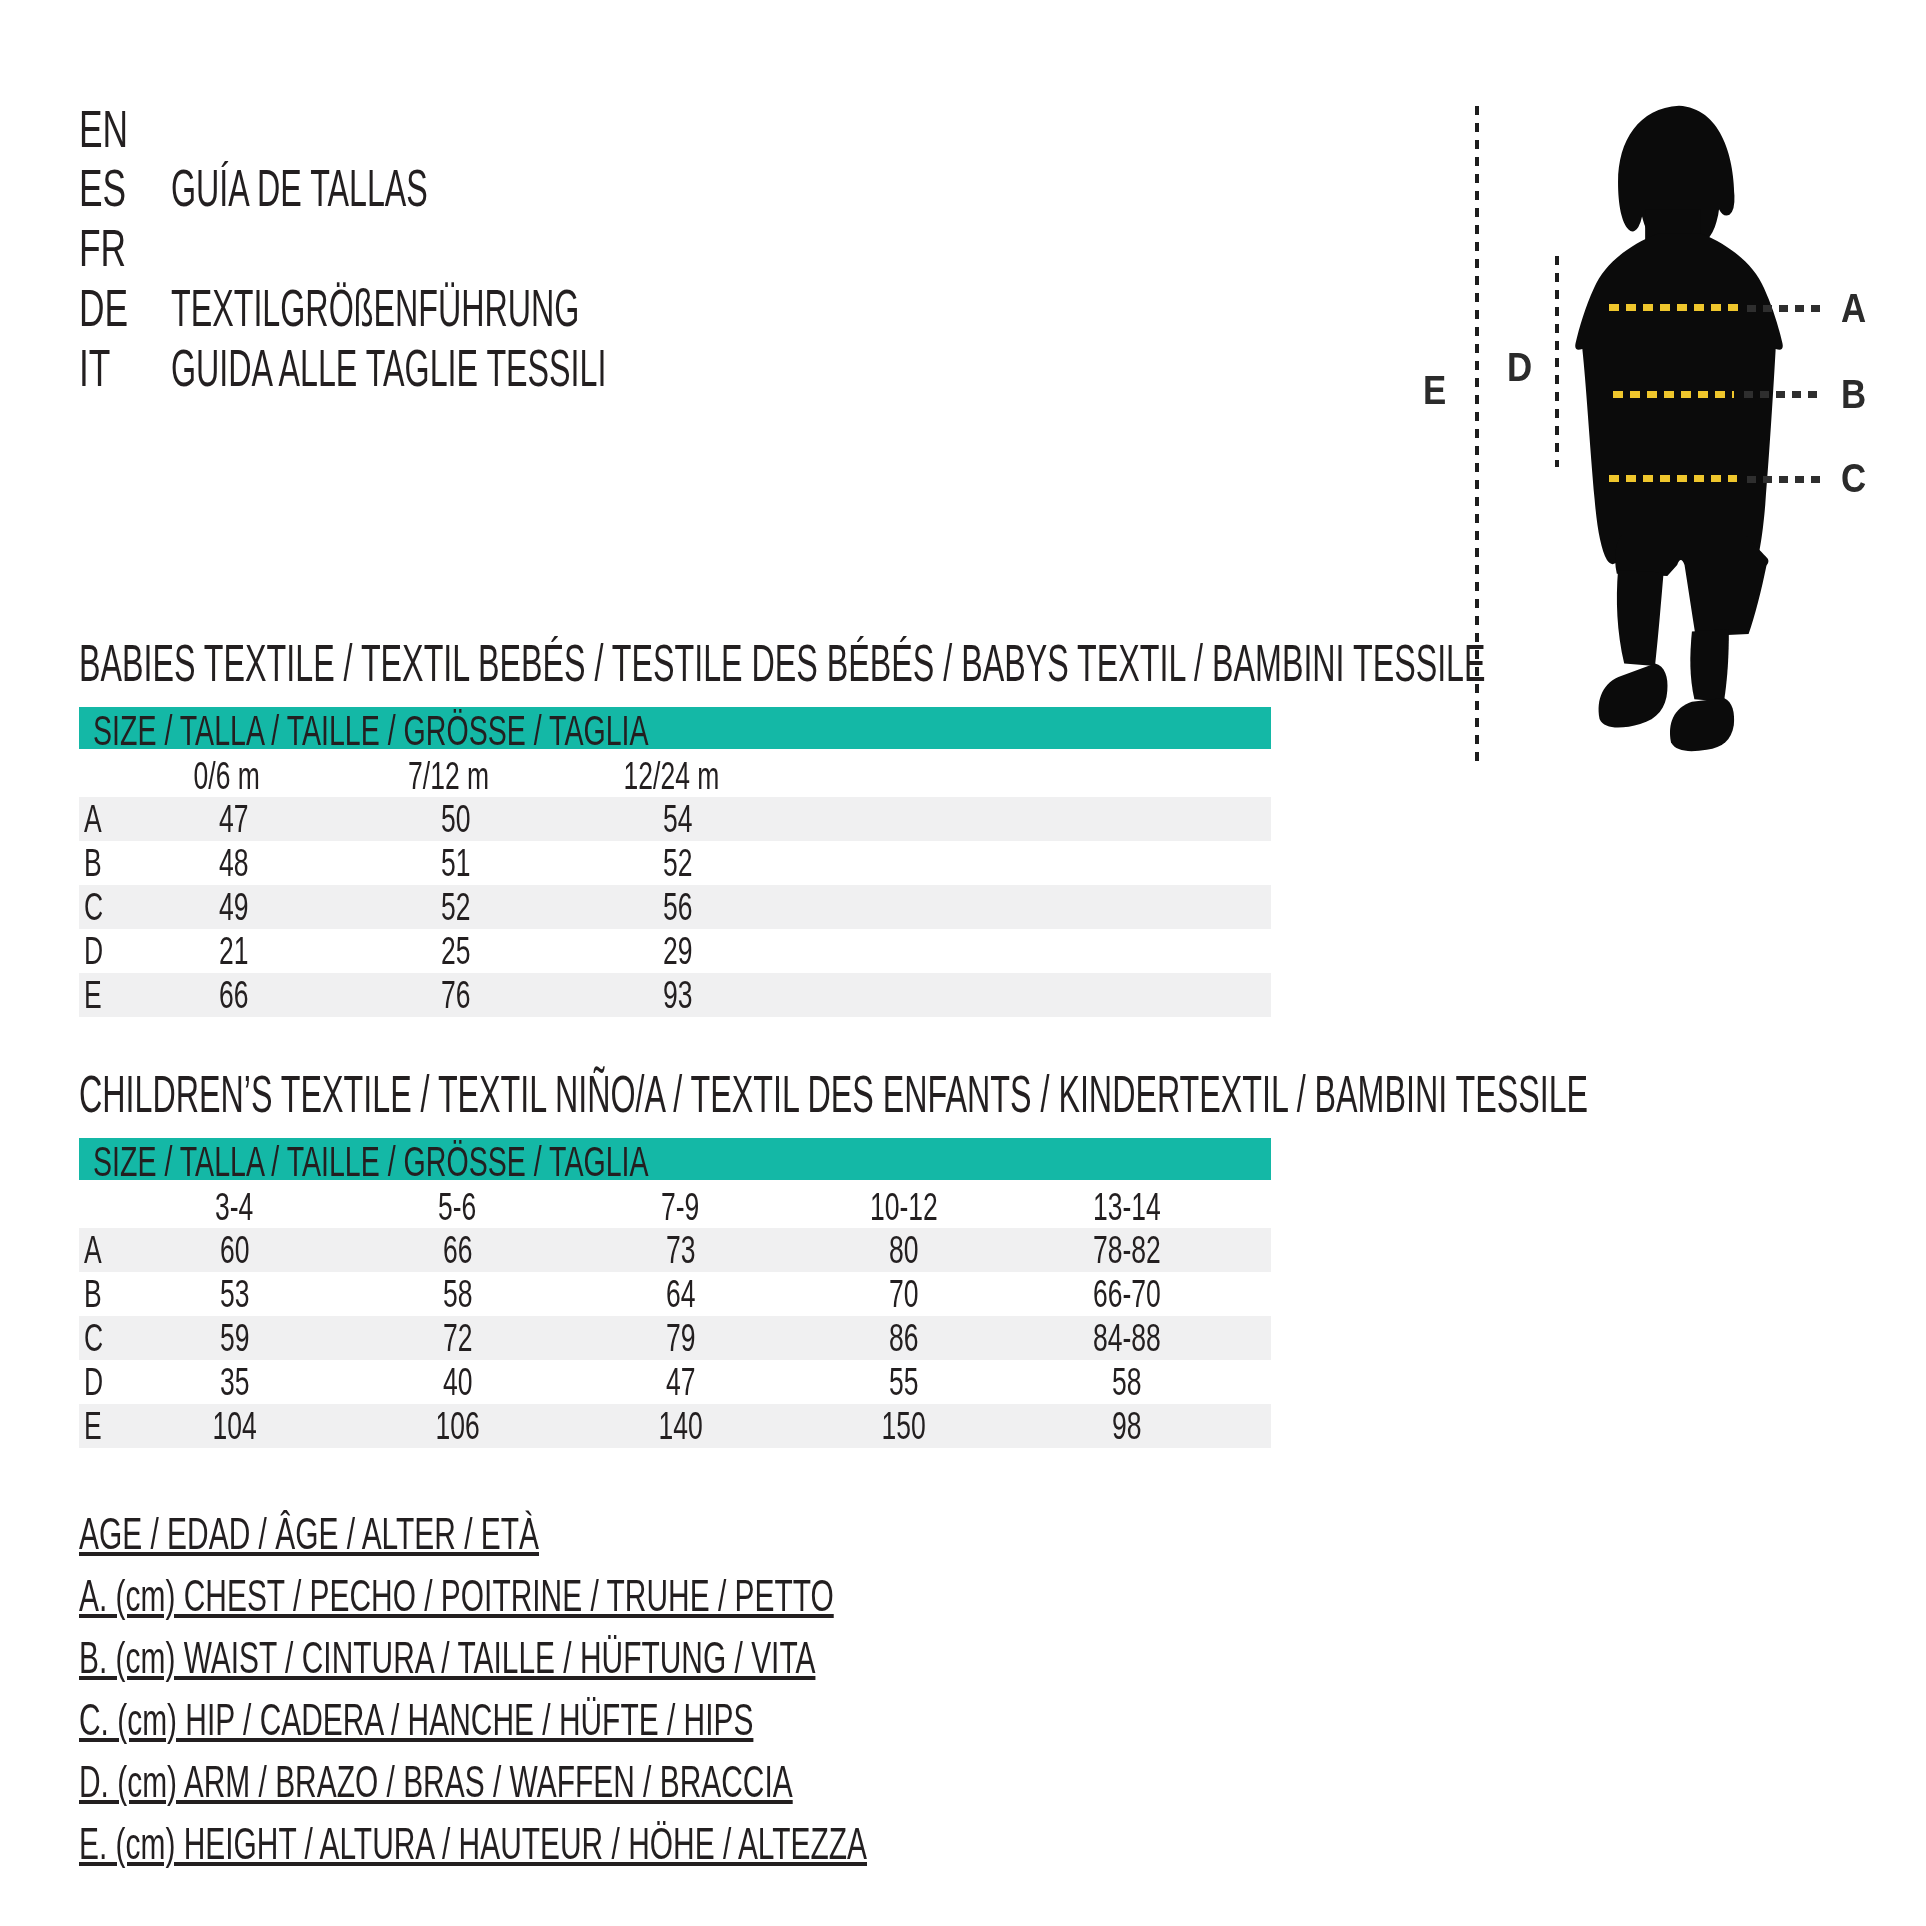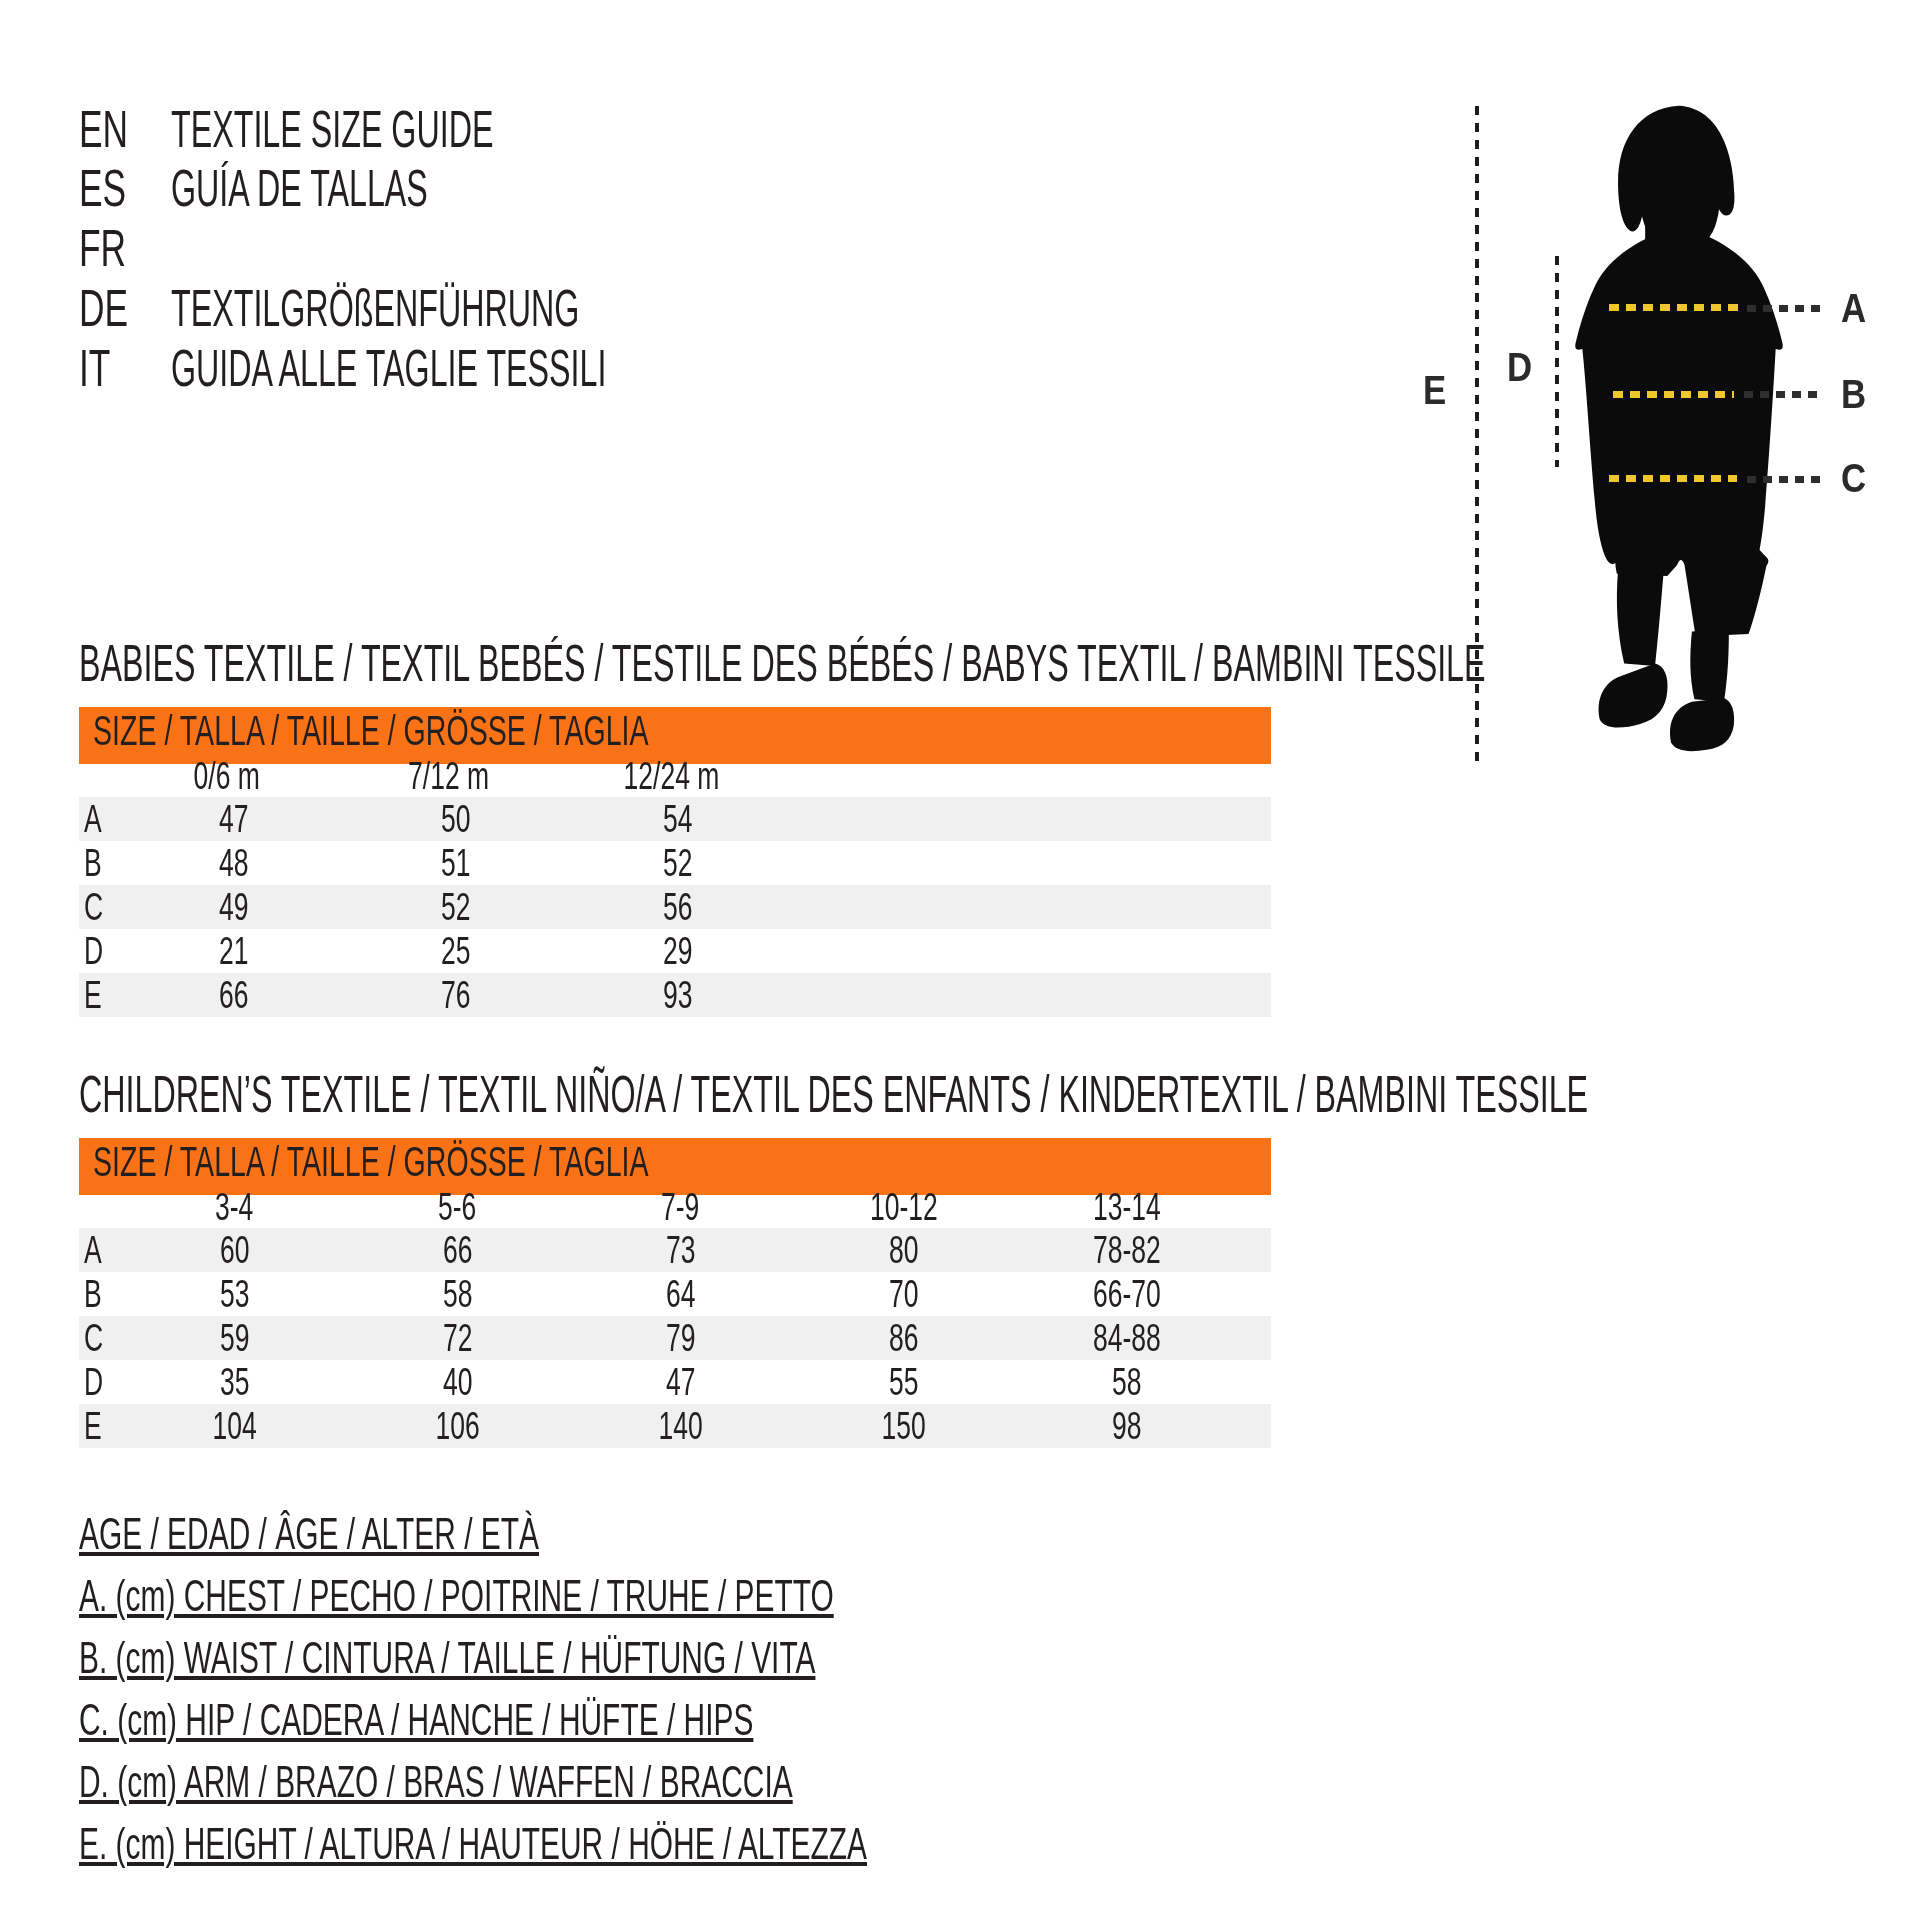--- a/index.html
+++ b/index.html
@@ -13,21 +13,21 @@
   .cond   { display:inline-block; transform:scaleX(0.68); transform-origin:0 50%; white-space:nowrap; }
   .cond-t { display:inline-block; transform:scaleX(0.62); transform-origin:0 50%; white-space:nowrap; }
   .cond-c { display:inline-block; transform:scaleX(0.68); transform-origin:50% 50%; white-space:nowrap; }
 
   
   .lang-row { position:absolute; left:79px; display:flex; height:60px; font-size:52px; }
   .lang-code { width:92px; }
   
   .sec-title { font-size:52px; line-height:55px; }
   
-  .bar { background:#f97316; height:57px; line-height:47px; padding-left:13.6px; font-size:42px; box-sizing:border-box; }
+  .bar { background:#14b8a6; height:42px; line-height:47px; padding-left:13.6px; font-size:42px; box-sizing:border-box; }
   
   .thead { display:flex; height:39px; align-items:center; font-size:39px; }
   .trow  { display:flex; height:44px; align-items:center; font-size:39px; }
   .trow.stripe { background:#f0f0f1; }
   .cell-label { width:44px; padding-left:5px; box-sizing:border-box; }
   .cell-b { width:222px; text-align:center; }
   .cell-c { width:223px; text-align:center; }
   
   .legend-line { height:62px; display:flex; align-items:center; font-size:44px; }
   
@@ -40,21 +40,20 @@
   .mlabel { position:absolute; font-weight:bold; font-size:41px; line-height:41px; color:#2b2b2b;
             transform:scaleX(0.85); transform-origin:0 50%; }
   svg .sil { fill:#0b0b0b; }
 </style>
 </head>
 <body>
 
 <div>
   <div class="lang-row" style="top:99px">
     <div class="lang-code"><span class="cond">EN</span></div>
-    <div><span class="cond-t">TEXTILE SIZE GUIDE</span></div>
   </div>
   <div class="lang-row" style="top:158px">
     <div class="lang-code"><span class="cond">ES</span></div>
     <div><span class="cond-t">GUÍA DE TALLAS</span></div>
   </div>
   <div class="lang-row" style="top:218px">
     <div class="lang-code"><span class="cond">FR</span></div>
   </div>
   <div class="lang-row" style="top:278px">
     <div class="lang-code"><span class="cond">DE</span></div>

